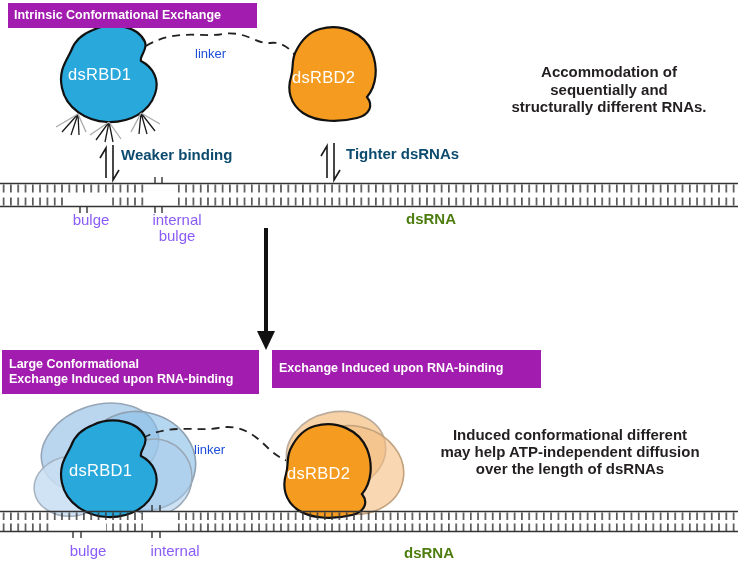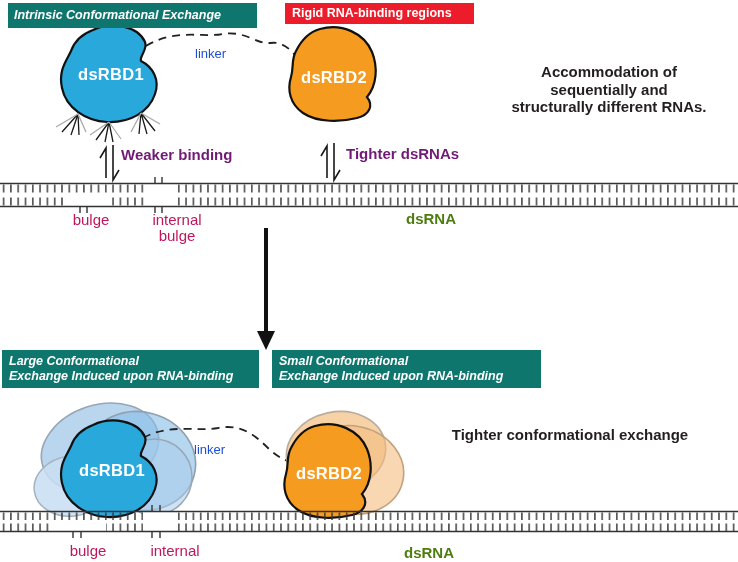--- a/index.html
+++ b/index.html
@@ -1,28 +1,28 @@
 <!DOCTYPE html>
 <html><head>
 <meta charset="utf-8">
 <style>
   html,body{margin:0;padding:0;background:#fff;}
   #fig{position:relative;width:738px;height:562px;background:#fff;overflow:hidden;
        font-family:"Liberation Sans",sans-serif;}
   #shapes{position:absolute;left:0;top:0;}
   .banner{position:absolute;color:#fff;font-weight:bold;font-size:12.5px;
           display:flex;flex-direction:column;justify-content:center;line-height:15.5px;}
-  .banner-green{background:#0f766e;font-style:italic;}
+  .banner-green{background:#a21caf;}
   .banner-red{background:#EC1C2A;}
-  .blob-label{position:absolute;color:#fff;font-weight:bold;font-size:16.5px;
-              text-align:center;letter-spacing:.3px;}
-  .blue-label{position:absolute;color:#701a75;font-weight:bold;font-size:15px;white-space:nowrap;}
+  .blob-label{position:absolute;color:#fff;font-weight:normal;font-size:16.5px;
+              letter-spacing:.3px;}
+  .blue-label{position:absolute;color:#0c4a6e;font-weight:bold;font-size:15px;white-space:nowrap;}
   .note{position:absolute;font-weight:bold;font-size:15px;color:#231f20;
         text-align:center;line-height:17.5px;}
-  .rna-label{position:absolute;font-size:15px;color:#be185d;text-align:center;line-height:16px;}
+  .rna-label{position:absolute;font-size:15px;color:#8b5cf6;text-align:center;line-height:16px;}
   .dsrna{position:absolute;font-weight:bold;font-size:15px;color:#4d7c0f;}
   .linker-label{position:absolute;font-size:13px;color:#1d4ed8;}
 </style>
 </head>
 <body>
 
 <div id="fig">
 
   <svg id="shapes" width="738" height="562" viewBox="0 0 738 562">
     <defs>
@@ -105,23 +105,20 @@
       <rect x="143" y="522.5" width="32" height="9.5" fill="#fff"></rect>
       <line x1="0" y1="511.5" x2="738" y2="511.5" stroke="#333" stroke-width="1.7"></line>
       <line x1="0" y1="531.5" x2="738" y2="531.5" stroke="#333" stroke-width="1.7"></line>
       <path d="M73,532 V538 M81,532 V538 M152,505 V511 M160,505 V511 M152,532 V538 M160,532 V538" stroke="#333" stroke-width="1.4" fill="none"></path>
     </g>
   </svg>
 
   <div class="banner banner-green" style="left:8px;top:3px;width:243px;height:25px;padding-left:6px;">
     <span>Intrinsic Conformational Exchange</span>
   </div>
-  <div class="banner banner-red" style="left:285px;top:3px;width:182px;height:21px;padding-left:7px;font-size:12.5px;">
-    <span>Rigid RNA-binding regions</span>
-  </div>
 
   <div class="blob-label" style="left:68px;top:65px;width:86px;">dsRBD1</div>
   <div class="blob-label" style="left:292px;top:68px;width:84px;">dsRBD2</div>
   <div class="linker-label" style="left:195px;top:46px;">linker</div>
 
   <div class="note" style="left:478px;top:63px;width:262px;">
     <div>Accommodation of</div>
     <div>sequentially and</div>
     <div>structurally different RNAs.</div>
   </div>
@@ -130,34 +127,35 @@
   <div class="blue-label" style="left:346px;top:145px;">Tighter dsRNAs</div>
 
   <div class="rna-label" style="left:61px;top:212px;width:60px;">bulge</div>
   <div class="rna-label" style="left:146px;top:212px;width:62px;">
     <div>internal</div>
     <div>bulge</div>
   </div>
   <div class="dsrna" style="left:406px;top:210px;">dsRNA</div>
 
 
-  <div class="banner banner-green" style="left:2px;top:350px;width:250px;height:38px;padding-left:7px;">
+  <div class="banner banner-green" style="left:2px;top:350px;width:250px;height:44px;padding-left:7px;">
     <div>Large Conformational</div>
     <div>Exchange Induced upon RNA-binding</div>
   </div>
   <div class="banner banner-green" style="left:272px;top:350px;width:262px;height:38px;padding-left:7px;">
-    <div>Small Conformational</div>
     <div>Exchange Induced upon RNA-binding</div>
   </div>
 
   <div class="blob-label" style="left:69px;top:461px;width:86px;">dsRBD1</div>
   <div class="blob-label" style="left:287px;top:464px;width:84px;">dsRBD2</div>
   <div class="linker-label" style="left:194px;top:442px;">linker</div>
 
   <div class="note" style="left:420px;top:426px;width:300px;line-height:17px;">
-    <div>Tighter conformational exchange</div>
+    <div>Induced conformational different</div>
+    <div>may help ATP-independent diffusion</div>
+    <div>over the length of dsRNAs</div>
   </div>
 
   <div class="rna-label" style="left:58px;top:543px;width:60px;">bulge</div>
   <div class="rna-label" style="left:142px;top:543px;width:66px;">internal</div>
   <div class="dsrna" style="left:404px;top:544px;">dsRNA</div>
 
 </div>
 
 </body></html>

